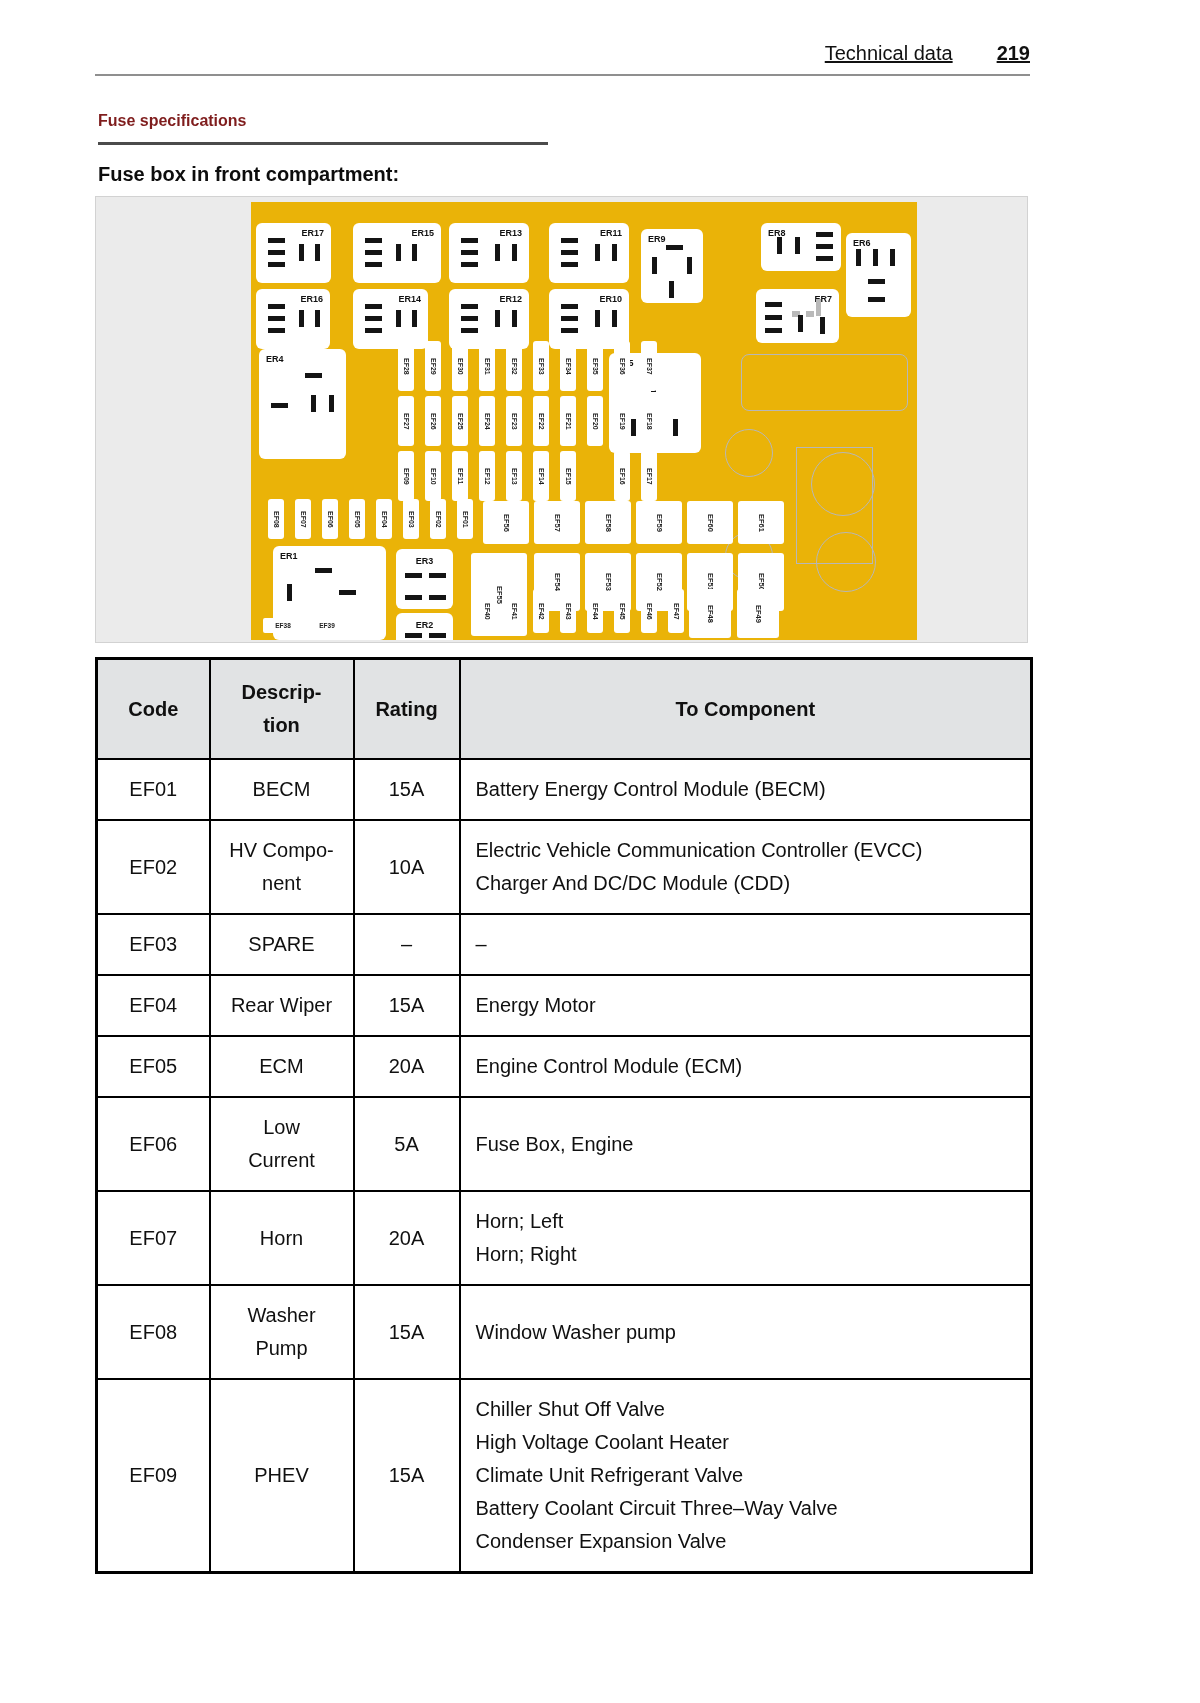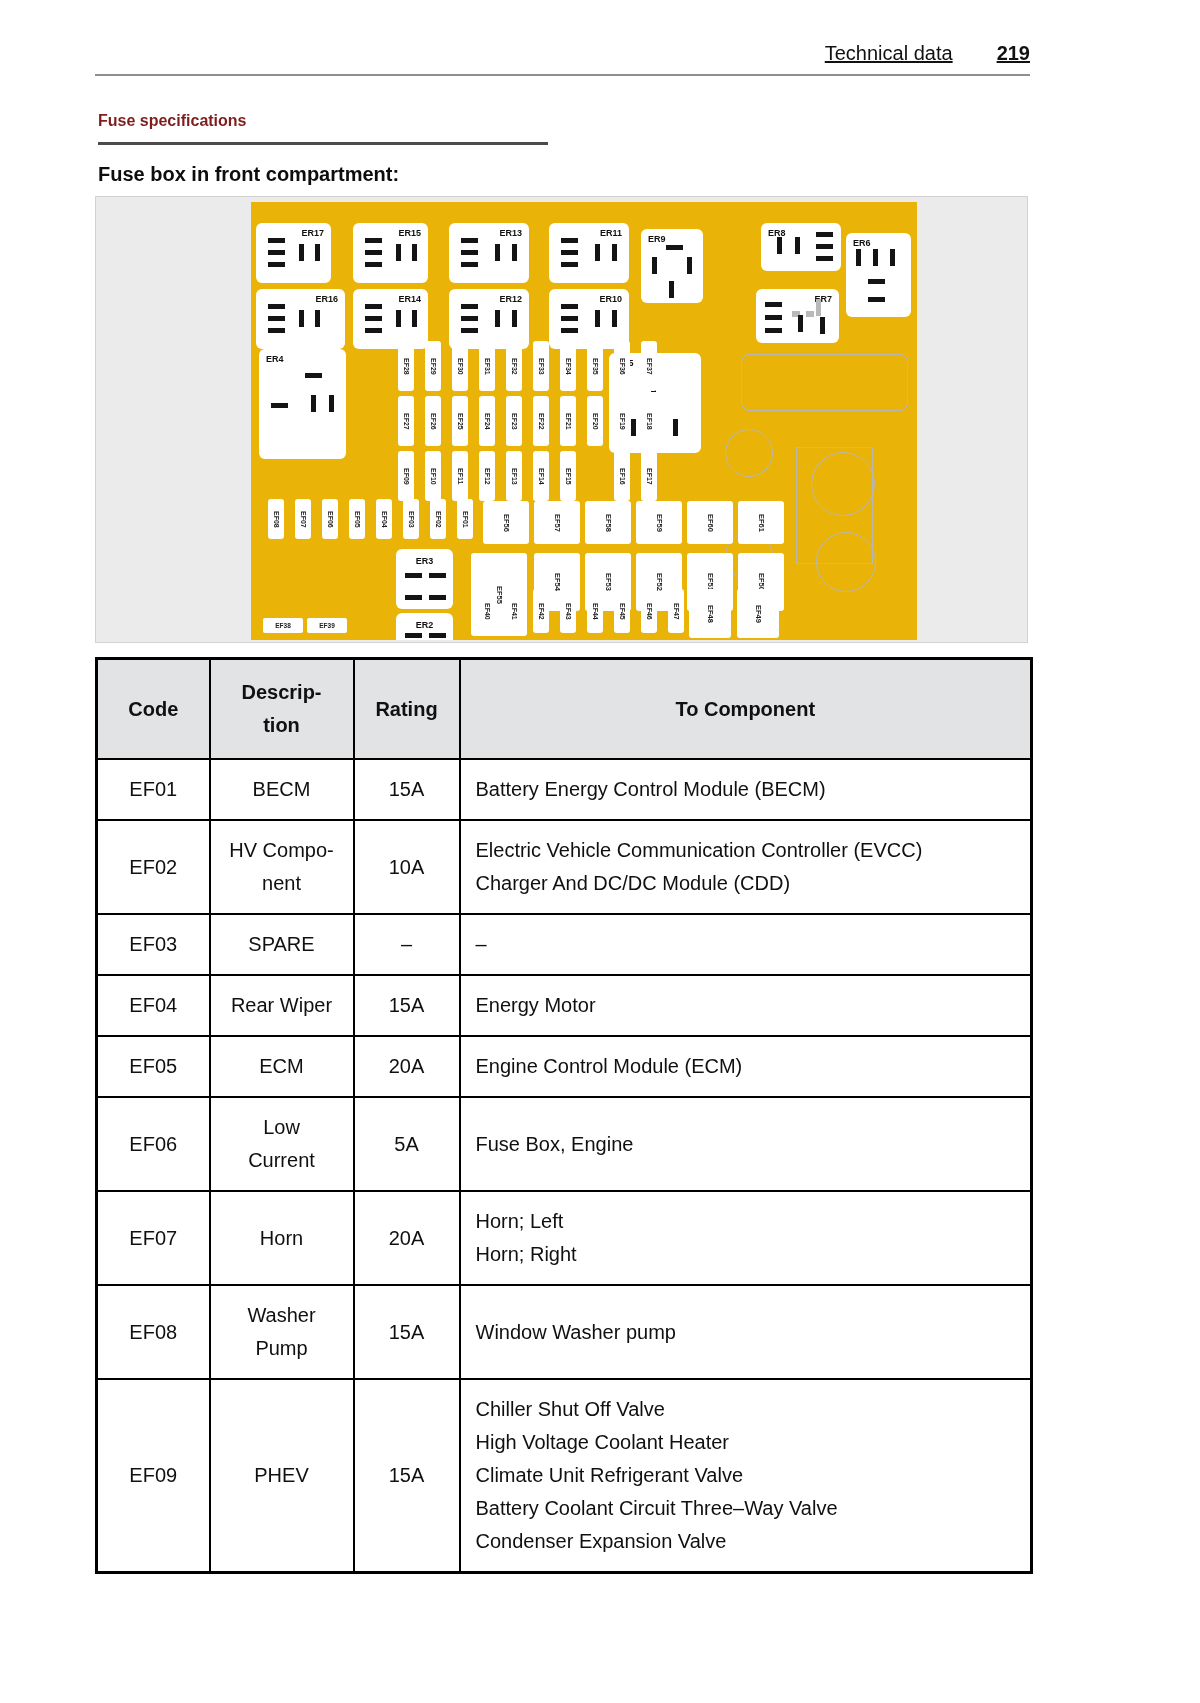--- a/index.html
+++ b/index.html
@@ -83,21 +83,21 @@
       <div class="outline round" style="left:565px;top:330px;width:58px;height:58px;"></div>
 
       <div class="relay" style="left:5px;top:21px;width:75px;height:60px;">
         <span class="rl tr">ER17</span>
         <i class="pin h" style="left:12px;top:15px;"></i>
           <i class="pin h" style="left:12px;top:27px;"></i>
           <i class="pin h" style="left:12px;top:39px;"></i>
         <i class="pin v" style="left:43px;top:21px;"></i>
           <i class="pin v" style="left:59px;top:21px;"></i>
       </div>
-      <div class="relay" style="left:102px;top:21px;width:75px;height:60px;">
+      <div class="relay" style="left:102px;top:21px;width:88px;height:60px;">
         <span class="rl tr">ER15</span>
         <i class="pin h" style="left:12px;top:15px;"></i>
           <i class="pin h" style="left:12px;top:27px;"></i>
           <i class="pin h" style="left:12px;top:39px;"></i>
         <i class="pin v" style="left:43px;top:21px;"></i>
           <i class="pin v" style="left:59px;top:21px;"></i>
       </div>
       <div class="relay" style="left:198px;top:21px;width:80px;height:60px;">
         <span class="rl tr">ER13</span>
         <i class="pin h" style="left:12px;top:15px;"></i>
@@ -107,21 +107,21 @@
           <i class="pin v" style="left:63px;top:21px;"></i>
       </div>
       <div class="relay" style="left:298px;top:21px;width:80px;height:60px;">
         <span class="rl tr">ER11</span>
         <i class="pin h" style="left:12px;top:15px;"></i>
           <i class="pin h" style="left:12px;top:27px;"></i>
           <i class="pin h" style="left:12px;top:39px;"></i>
         <i class="pin v" style="left:46px;top:21px;"></i>
           <i class="pin v" style="left:63px;top:21px;"></i>
       </div>
-      <div class="relay" style="left:5px;top:87px;width:89px;height:60px;">
+      <div class="relay" style="left:5px;top:87px;width:74px;height:60px;">
         <span class="rl tr">ER16</span>
         <i class="pin h" style="left:12px;top:15px;"></i>
           <i class="pin h" style="left:12px;top:27px;"></i>
           <i class="pin h" style="left:12px;top:39px;"></i>
         <i class="pin v" style="left:43px;top:21px;"></i>
           <i class="pin v" style="left:59px;top:21px;"></i>
       </div>
       <div class="relay" style="left:102px;top:87px;width:75px;height:60px;">
         <span class="rl tr">ER14</span>
         <i class="pin h" style="left:12px;top:15px;"></i>
@@ -187,20 +187,27 @@
         <i class="pin h" style="left:12px;top:54px;"></i>
         <i class="pin v" style="left:52px;top:46px;"></i>
           <i class="pin v" style="left:70px;top:46px;"></i>
       </div>
       <div class="relay" style="left:358px;top:151px;width:92px;height:100px;">
         <span class="rl tl">ER5</span>
         <i class="pin v" style="left:42px;top:22px;"></i>
         <i class="pin v" style="left:22px;top:66px;"></i>
           <i class="pin v" style="left:64px;top:66px;"></i>
       </div>
+      <div class="relay" style="left:22px;top:344px;width:113px;height:94px;">
+        <span class="rl tl">ER1</span>
+        <i class="pin h" style="left:42px;top:22px;"></i>
+        <i class="pin v" style="left:14px;top:38px;"></i>
+          <i class="pin h" style="left:66px;top:44px;"></i>
+        <i class="pin h" style="left:38px;top:72px;"></i>
+      </div>
       <div class="relay" style="left:145px;top:347px;width:57px;height:60px;">
         <span class="rl tc">ER3</span>
         <i class="pin h" style="left:9px;top:24px;"></i>
           <i class="pin h" style="left:33px;top:24px;"></i>
         <i class="pin h" style="left:9px;top:46px;"></i>
           <i class="pin h" style="left:33px;top:46px;"></i>
       </div>
       <div class="relay" style="left:145px;top:411px;width:57px;height:34px;">
         <span class="rl tc">ER2</span>
         <i class="pin h" style="left:9px;top:20px;"></i>

